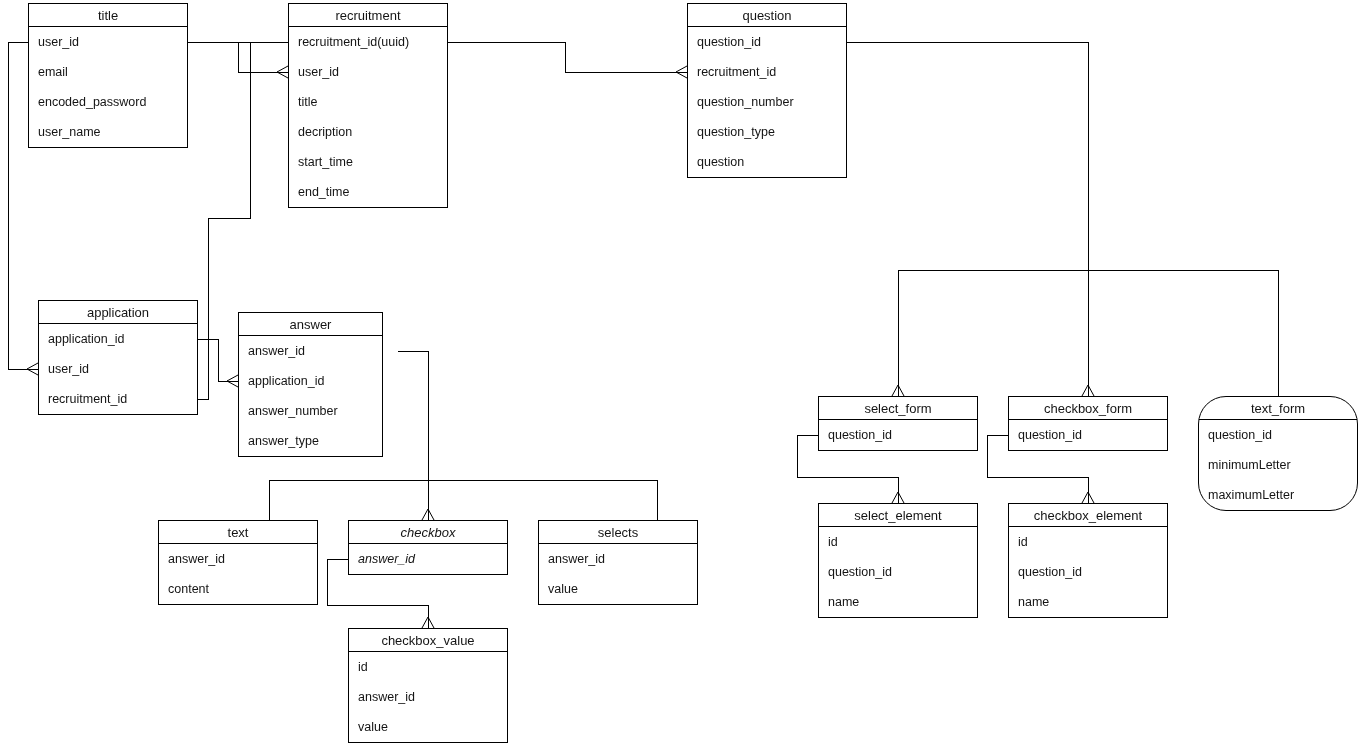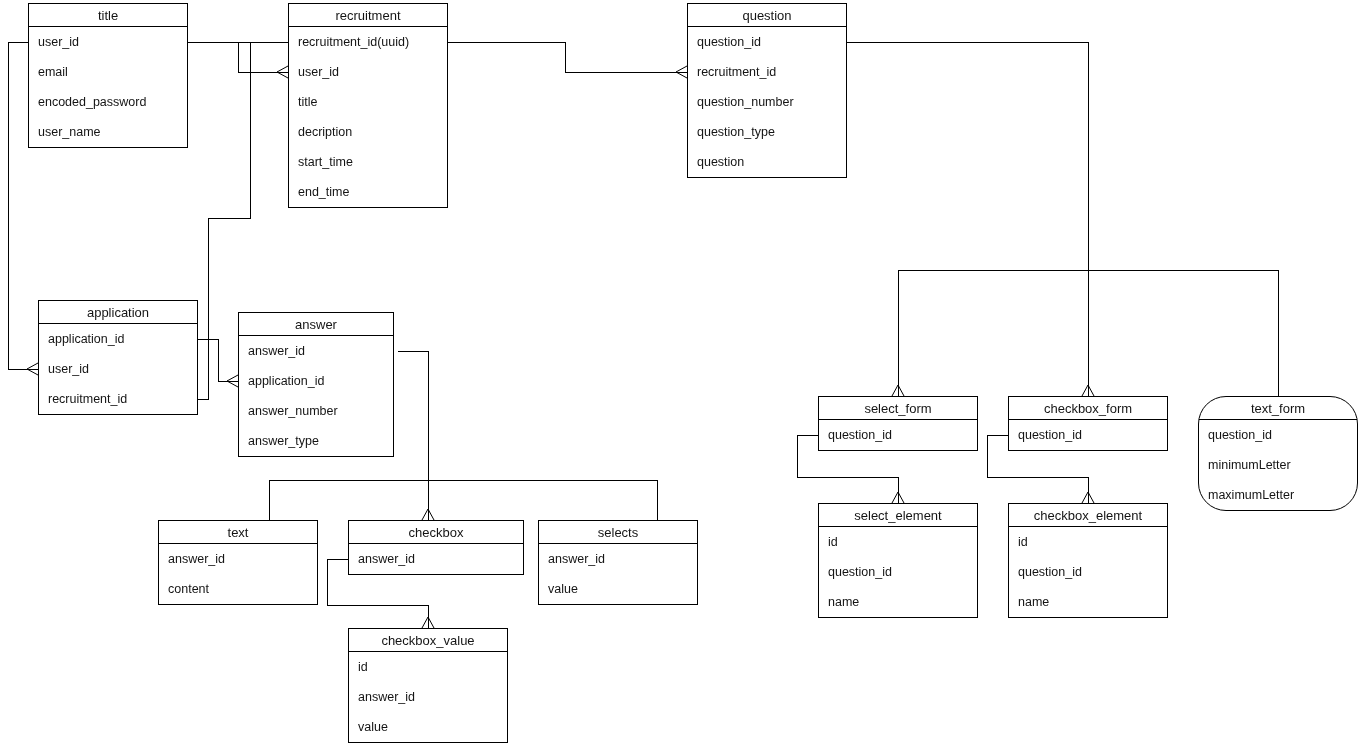--- a/index.html
+++ b/index.html
@@ -156,33 +156,33 @@
       <div class="row">question_number</div>
       <div class="row">question_type</div>
       <div class="row">question</div>
     </div>
     <div class="entity" style="left: 38px; top: 300px; width: 160px;">
       <div class="title">application</div>
       <div class="row">application_id</div>
       <div class="row">user_id</div>
       <div class="row">recruitment_id</div>
     </div>
-    <div class="entity" style="left: 238px; top: 312px; width: 156px;">
+    <div class="entity" style="left: 238px; top: 312px; width: 145px;">
       <div class="title">answer</div>
       <div class="row">answer_id</div>
       <div class="row">application_id</div>
       <div class="row">answer_number</div>
       <div class="row">answer_type</div>
     </div>
     <div class="entity" style="left: 158px; top: 520px; width: 160px;">
       <div class="title">text</div>
       <div class="row">answer_id</div>
       <div class="row">content</div>
     </div>
-    <div class="entity" style="left: 348px; top: 520px; width: 176px;">
+    <div class="entity" style="left: 348px; top: 520px; width: 160px; font-style: italic;">
       <div class="title">checkbox</div>
       <div class="row">answer_id</div>
     </div>
     <div class="entity" style="left: 538px; top: 520px; width: 160px;">
       <div class="title">selects</div>
       <div class="row">answer_id</div>
       <div class="row">value</div>
     </div>
     <div class="entity" style="left: 348px; top: 628px; width: 160px; text-align: right;">
       <div class="title">checkbox_value</div>

